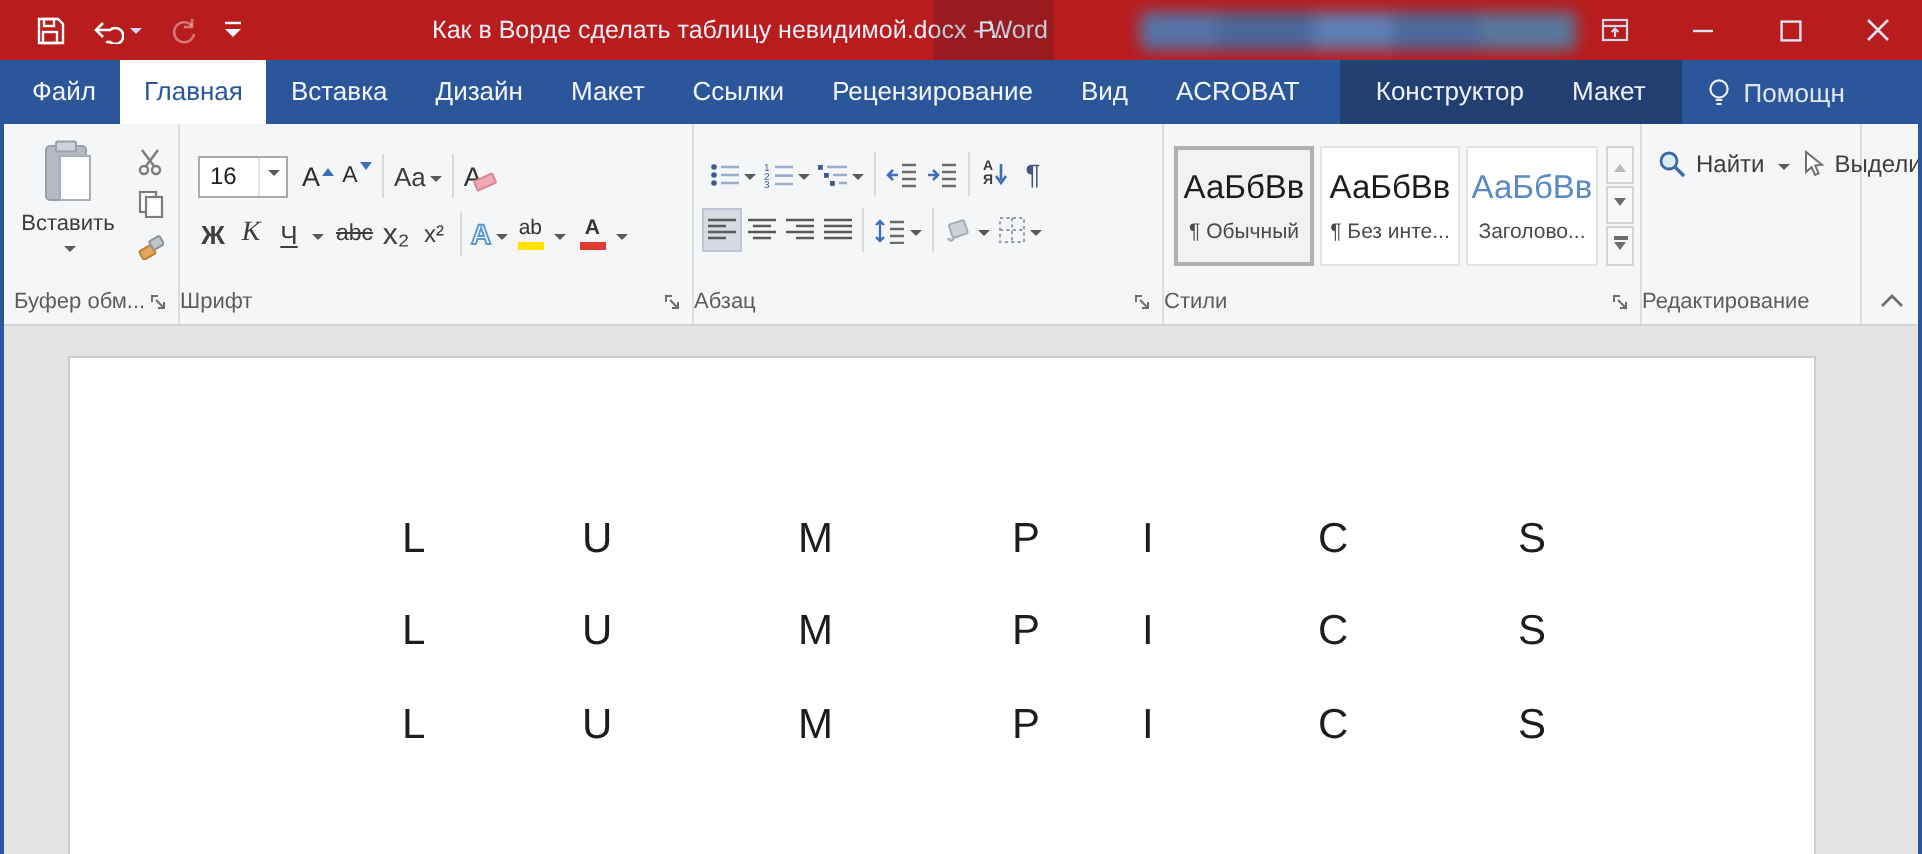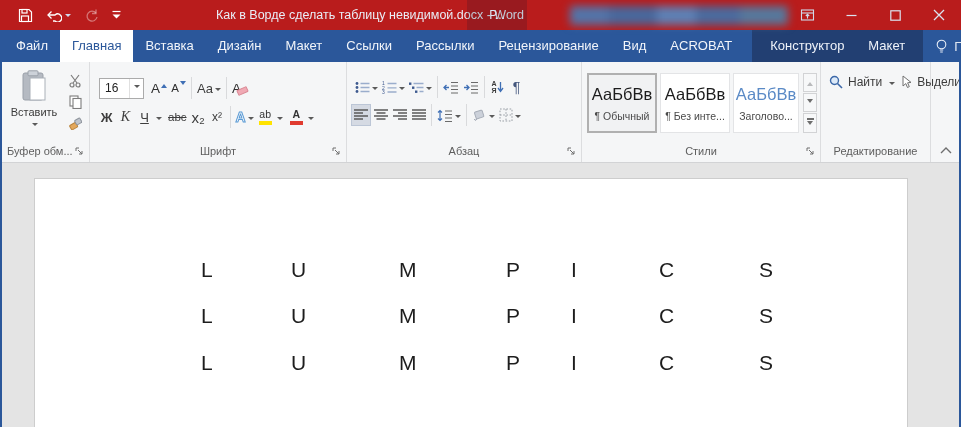--- a/index.html
+++ b/index.html
@@ -28,21 +28,21 @@
   .tab.active { background:#fff; color:#2b579a; }
   .ctxpanel { display:flex; background:#223f72; margin-left:8px; padding:0 6px; }
   .ctxpanel .tab { color:#eef2f9; }
   .tellme { display:flex; align-items:center; gap:6px; margin-left:12px; color:rgba(255,255,255,.85); font-size:13px; white-space:nowrap; }
 
   
   .ribbon { position:absolute; left:0; top:62px; width:961px; height:101px; background:#f5f6f7;
             border-bottom:1px solid #d2d3d5; display:flex; padding-left:2px; z-index:1; }
   .rgroup { position:relative; height:100%; border-right:1px solid #dcdddf; flex:none; }
   .g-clip { width:88px; } .g-font { width:257px; } .g-par { width:235px; } .g-sty { width:239px; } .g-edit { width:110px; }
-  .rlabel { position:absolute; bottom:5px; left:0; width:100%; text-align:center; font-size:11px; color:#5d5d5d; white-space:nowrap; }
+  .rlabel { position:absolute; bottom:5px; left:0; width:100%; font-size:11px; color:#5d5d5d; white-space:nowrap; }
   .rlabel.lft { text-align:left; padding-left:5px; width:auto; }
   .launcher { position:absolute; bottom:5px; right:4px; width:11px; height:11px; }
   .chevzone { position:relative; flex:1; }
   .chev { position:absolute; right:9px; bottom:8px; }
 
   .ib { height:22px; min-width:19px; display:flex; align-items:center; justify-content:center;
         font-size:13px; color:#3d3d3d; padding:0 2px; cursor:default; }
   .ib.on { background:#d5dae3; border:1px solid #bcc6d6; }
   .dd { width:0; height:0; border:3px solid transparent; border-top:3.5px solid #5a5a5a; margin-left:2px; margin-top:5px; }
   .vsep { width:1px; height:22px; background:#d9dadc; margin:0 3px; align-self:center; }
@@ -201,21 +201,20 @@
     </div>
   </div>
 
   <div class="tabrow">
     <span class="tab first">Файл</span>
     <span class="tab active">Главная</span>
     <span class="tab">Вставка</span>
     <span class="tab">Дизайн</span>
     <span class="tab">Макет</span>
     <span class="tab">Ссылки</span>
-    <span class="tab">Рассылки</span>
     <span class="tab">Рецензирование</span>
     <span class="tab">Вид</span>
     <span class="tab">ACROBAT</span>
     <div class="ctxpanel">
       <span class="tab">Конструктор</span>
       <span class="tab">Макет</span>
     </div>
     <div class="tellme">
       <svg width="13" height="15" viewBox="0 0 13 15">
         <g stroke="#e9eef7" stroke-width="1.1" fill="none">

